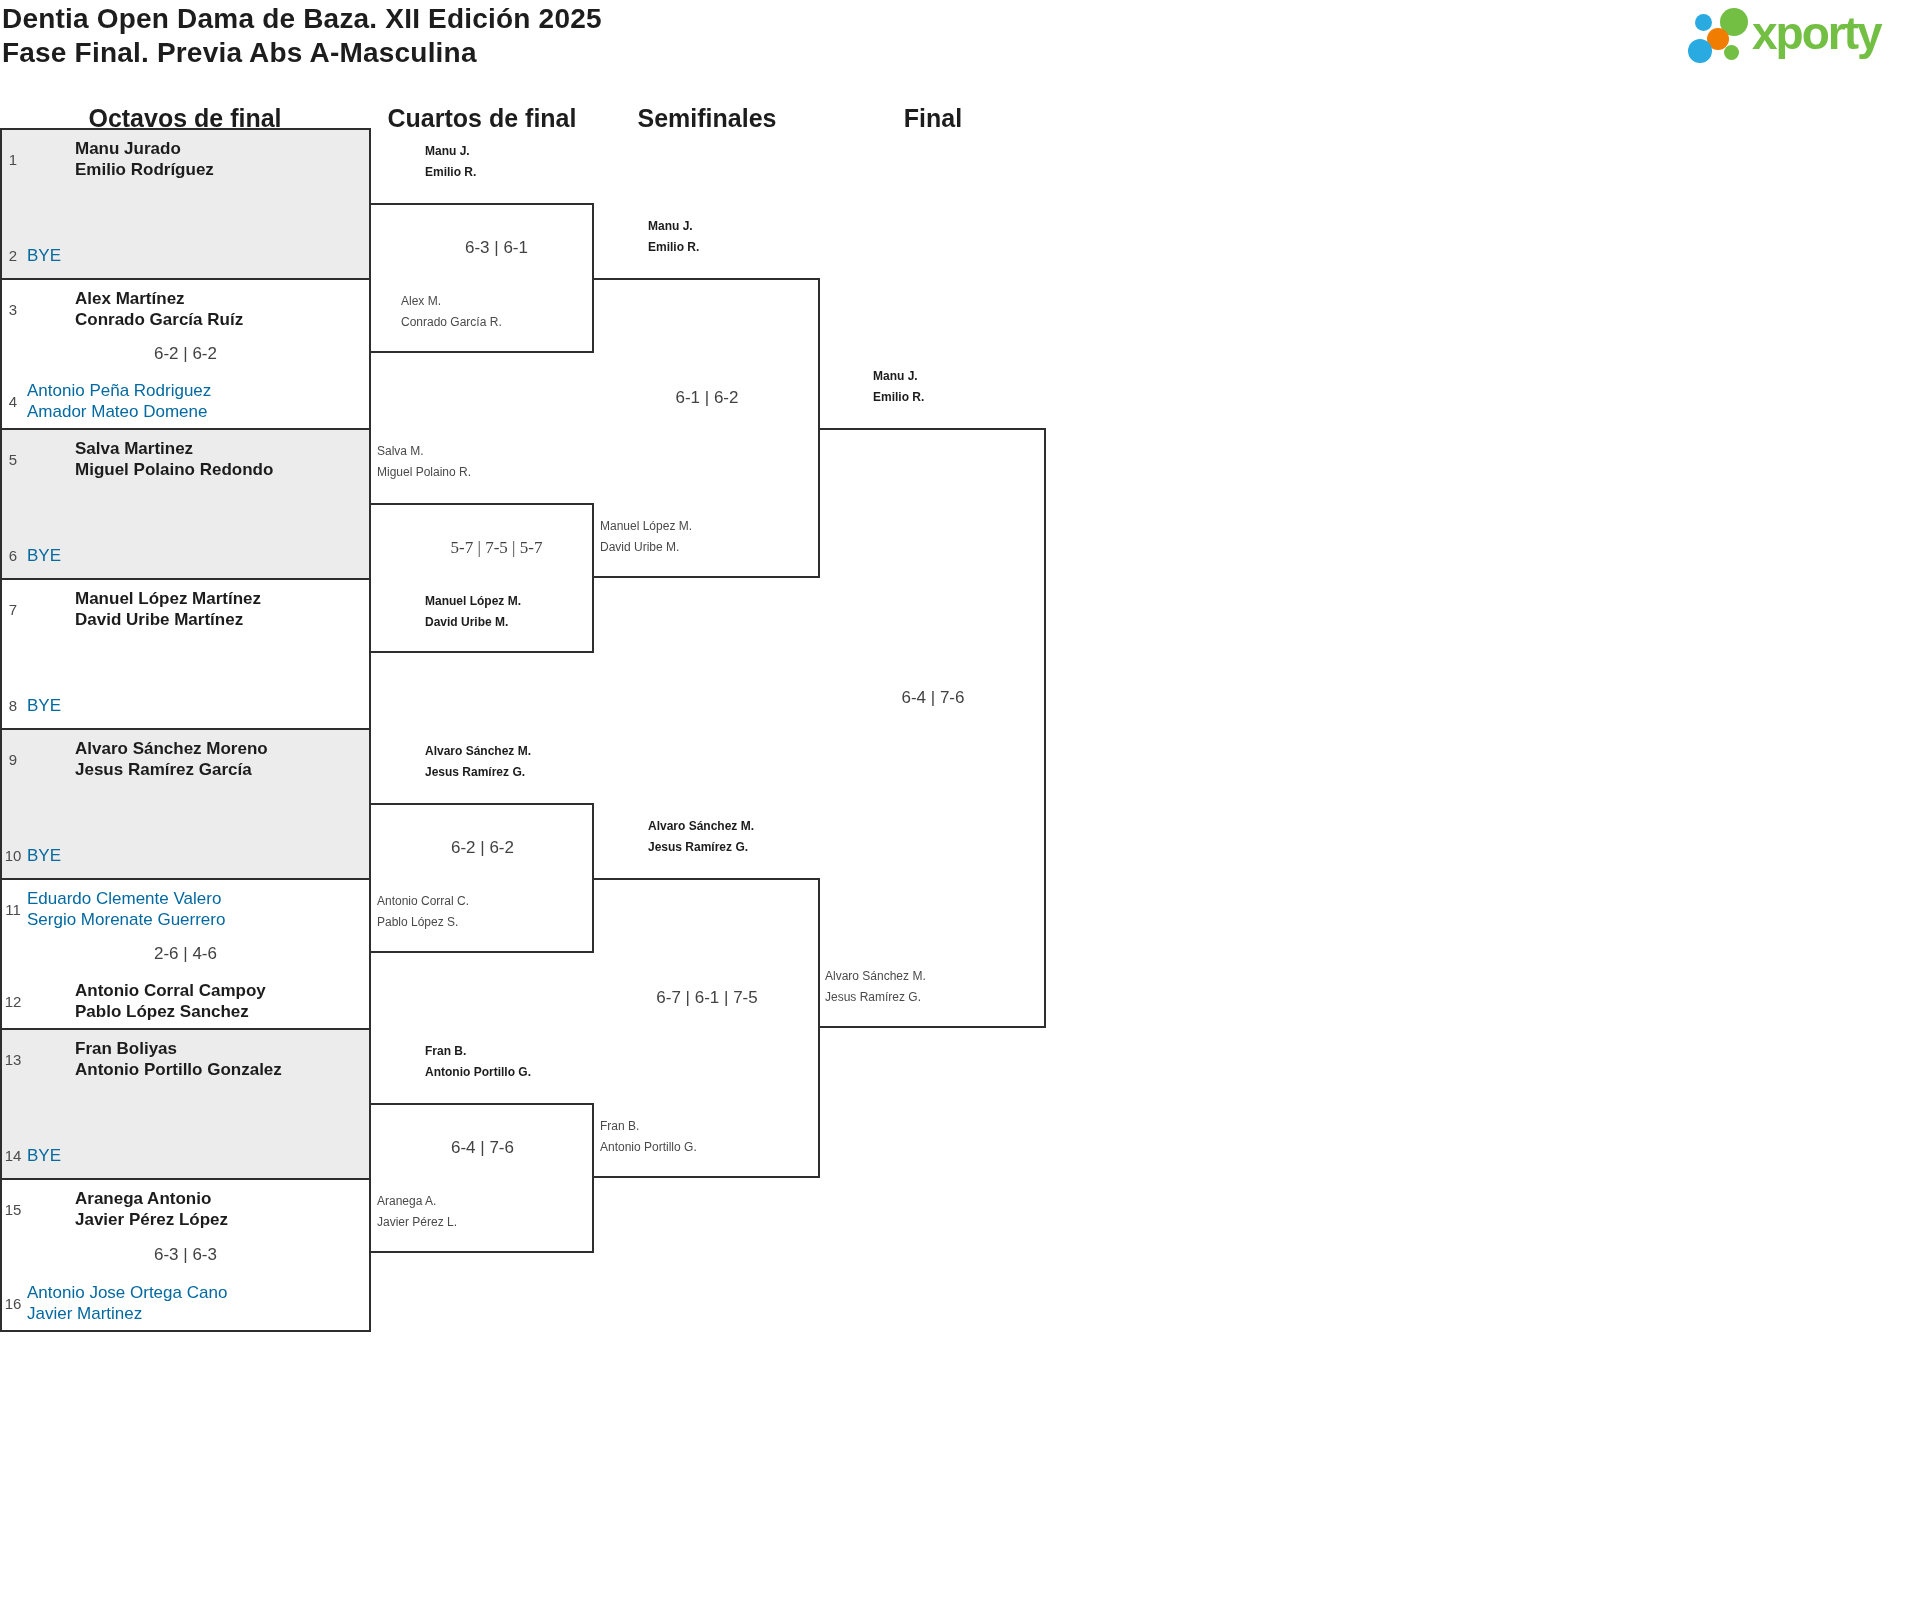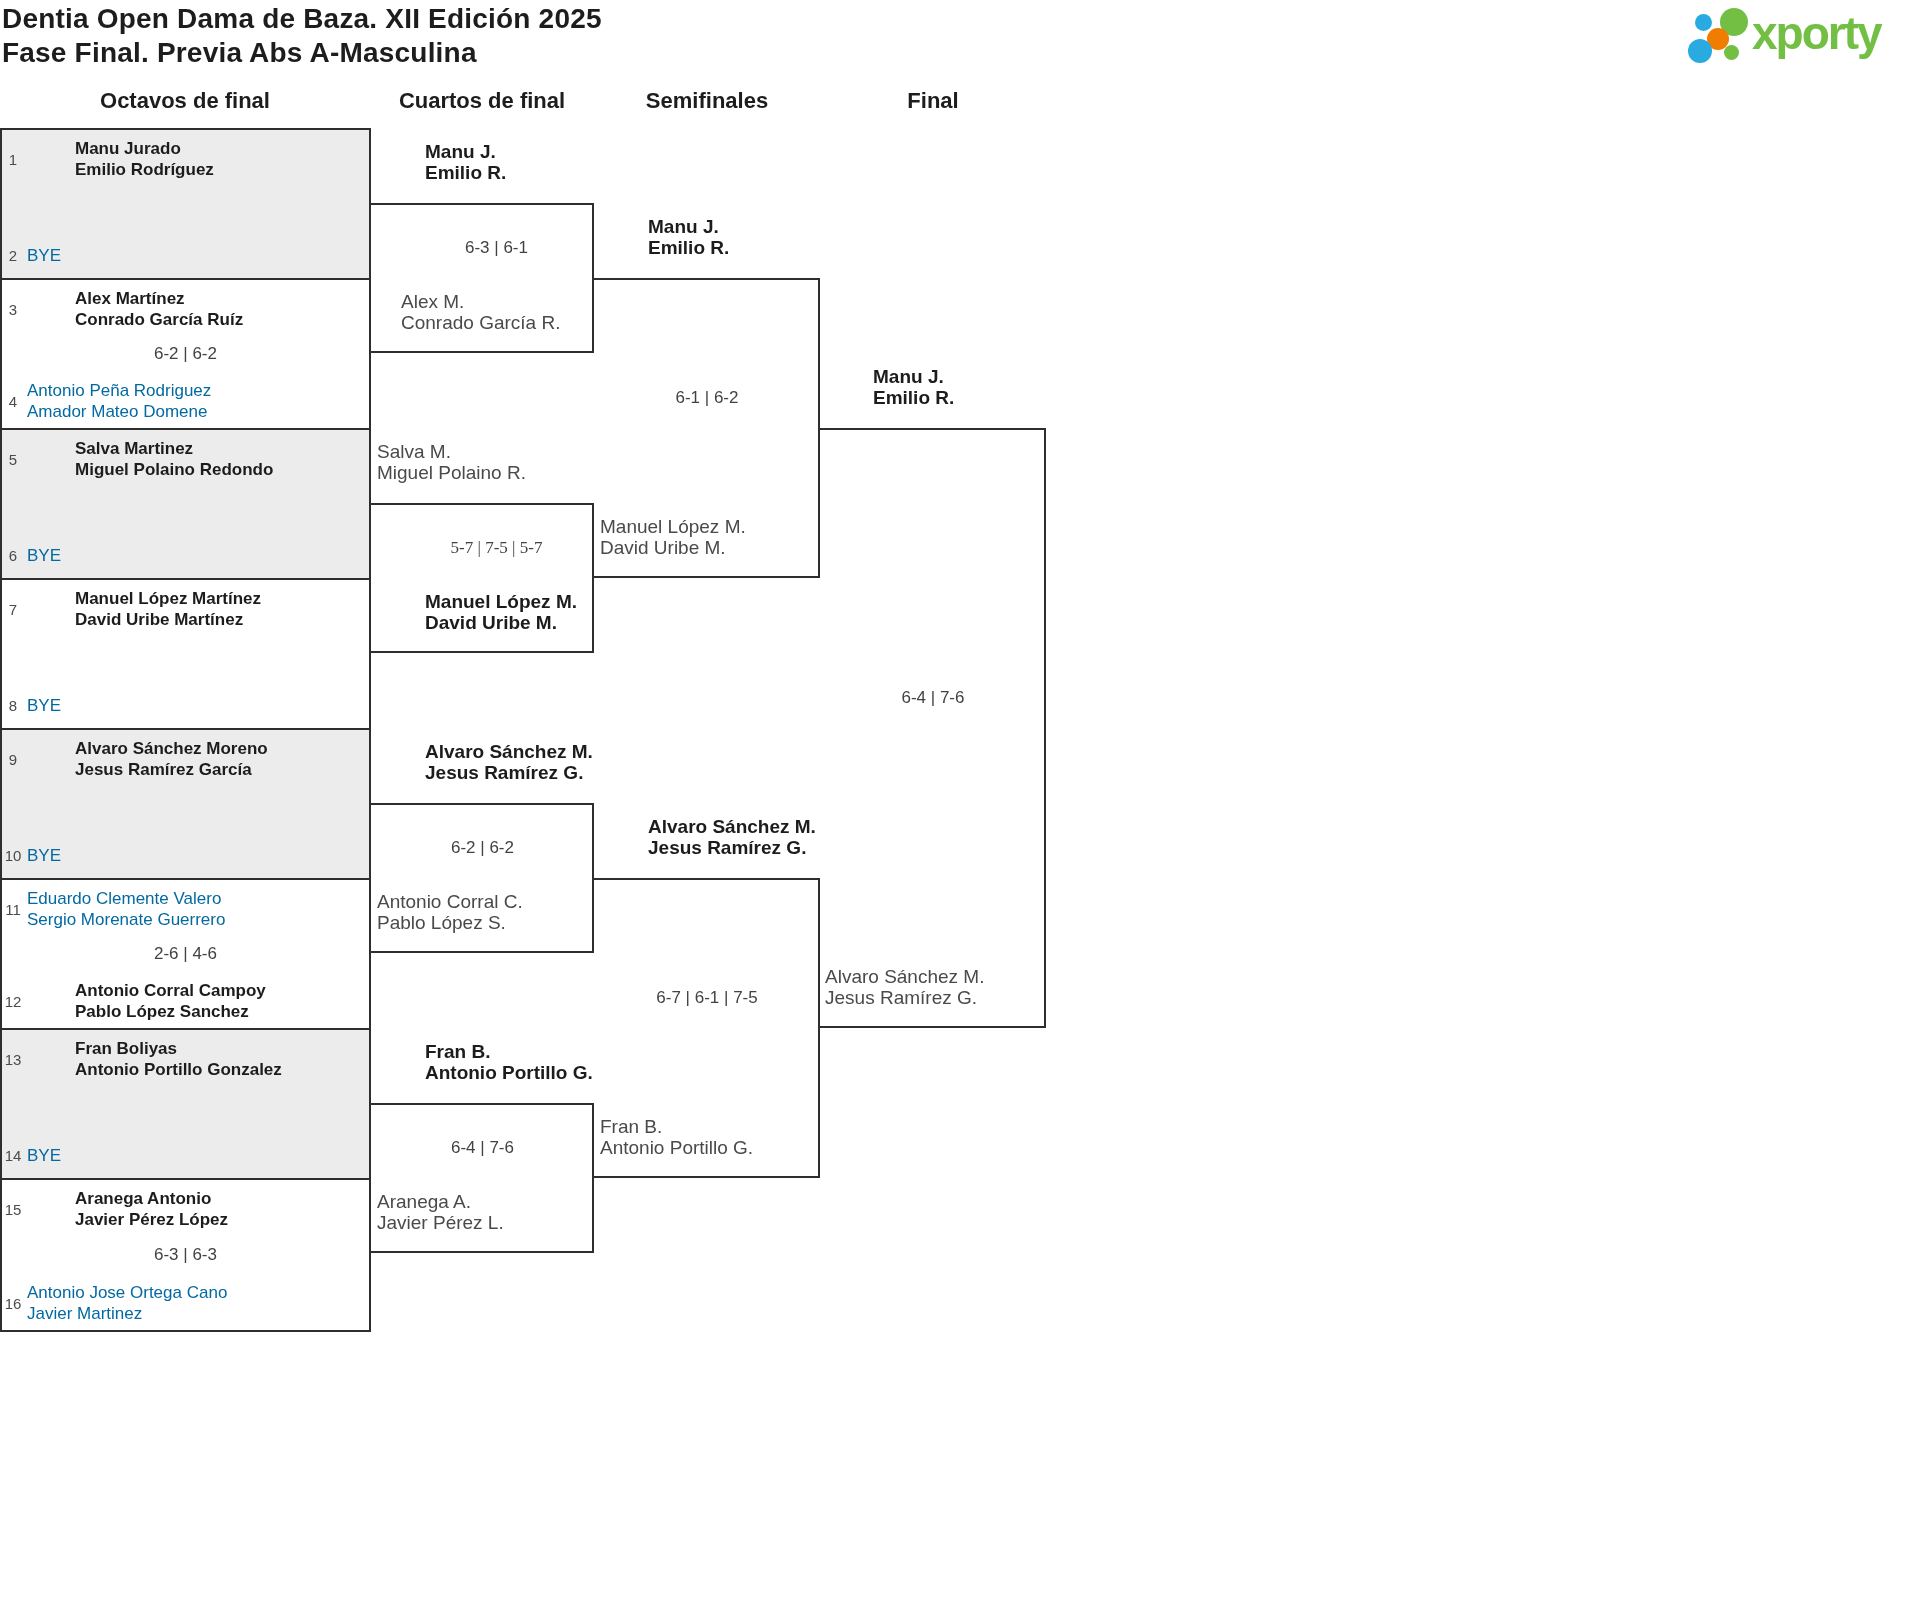--- a/index.html
+++ b/index.html
@@ -13,21 +13,21 @@
   .logo { position:absolute; left:1680px; top:4px; width:238px; height:64px; }
   .dot { position:absolute; border-radius:50%; }
   .d-blue-sm   { left:15px; top:10px; width:17px; height:17px; background:#29abe2; }
   .d-green-lg  { left:40px; top:4px;  width:28px; height:28px; background:#72bf44; }
   .d-orange    { left:27px; top:24px; width:22px; height:22px; background:#f07c00; }
   .d-blue-lg   { left:8px;  top:35px; width:24px; height:24px; background:#29abe2; }
   .d-green-sm  { left:44px; top:41px; width:15px; height:15px; background:#72bf44; }
   .logo-text { position:absolute; left:72px; top:2px; font-size:46px; font-weight:700; letter-spacing:-2px; color:#72bf44; }
 
   
-  .round-header { position:absolute; top:88px; transform:translateX(-50%); font-size:22px; font-weight:600; color:#1d1d1d; white-space:nowrap; }
+  .round-header { position:absolute; top:104px; transform:translateX(-50%); font-size:25px; font-weight:600; color:#1d1d1d; white-space:nowrap; }
 
   
   .r1-col { position:absolute; left:0; top:128px; width:371px; border:2px solid #2e2e2e; background:#fff; }
   .r1-row { position:relative; height:150px; border-bottom:2px solid #2e2e2e; background:#fff; }
   .r1-row:last-child { border-bottom:none; }
   .r1-row.bg-gray { background:#ececec; }
 
   .slot { position:absolute; left:0; right:0; display:flex; }
   .slot-top { top:8px; }
   .slot-bot { bottom:6px; }
@@ -35,21 +35,21 @@
   .seed { width:22px; text-align:center; font-size:15px; color:#4b4b4b; align-self:center; flex:none; }
   .names { padding-left:3px; font-size:17px; line-height:21px; color:#0369a1; }
   .ln { display:block; white-space:nowrap; }
   .winner { font-weight:700; color:#1c1c1c;margin-left:48px; }
   .winner .ln, .names.winner { font-weight:700; color:#1c1c1c; }
 
   .r1-score { position:absolute; left:0; width:100%; top:50%; transform:translateY(-50%); text-align:center; font-size:17px; color:#424242; }
 
   
   .match-box { position:absolute; border:2px solid #2e2e2e; border-left:none; background:transparent; }
-  .adv { position:absolute; font-size:19px; line-height:21px; color:#4a4a4a; white-space:nowrap; }
+  .adv { position:absolute; font-size:12px; line-height:21px; color:#4a4a4a; white-space:nowrap; }
   .score-label { position:absolute; transform:translateY(-50%); text-align:center; font-size:17px; color:#424242; }
 </style>
 </head>
 <body>
 
 <div class="page">
 
   <div class="title">
     <div>Dentia Open Dama de Baza. XII Edición 2025</div>
     <div>Fase Final. Previa Abs A-Masculina</div>

